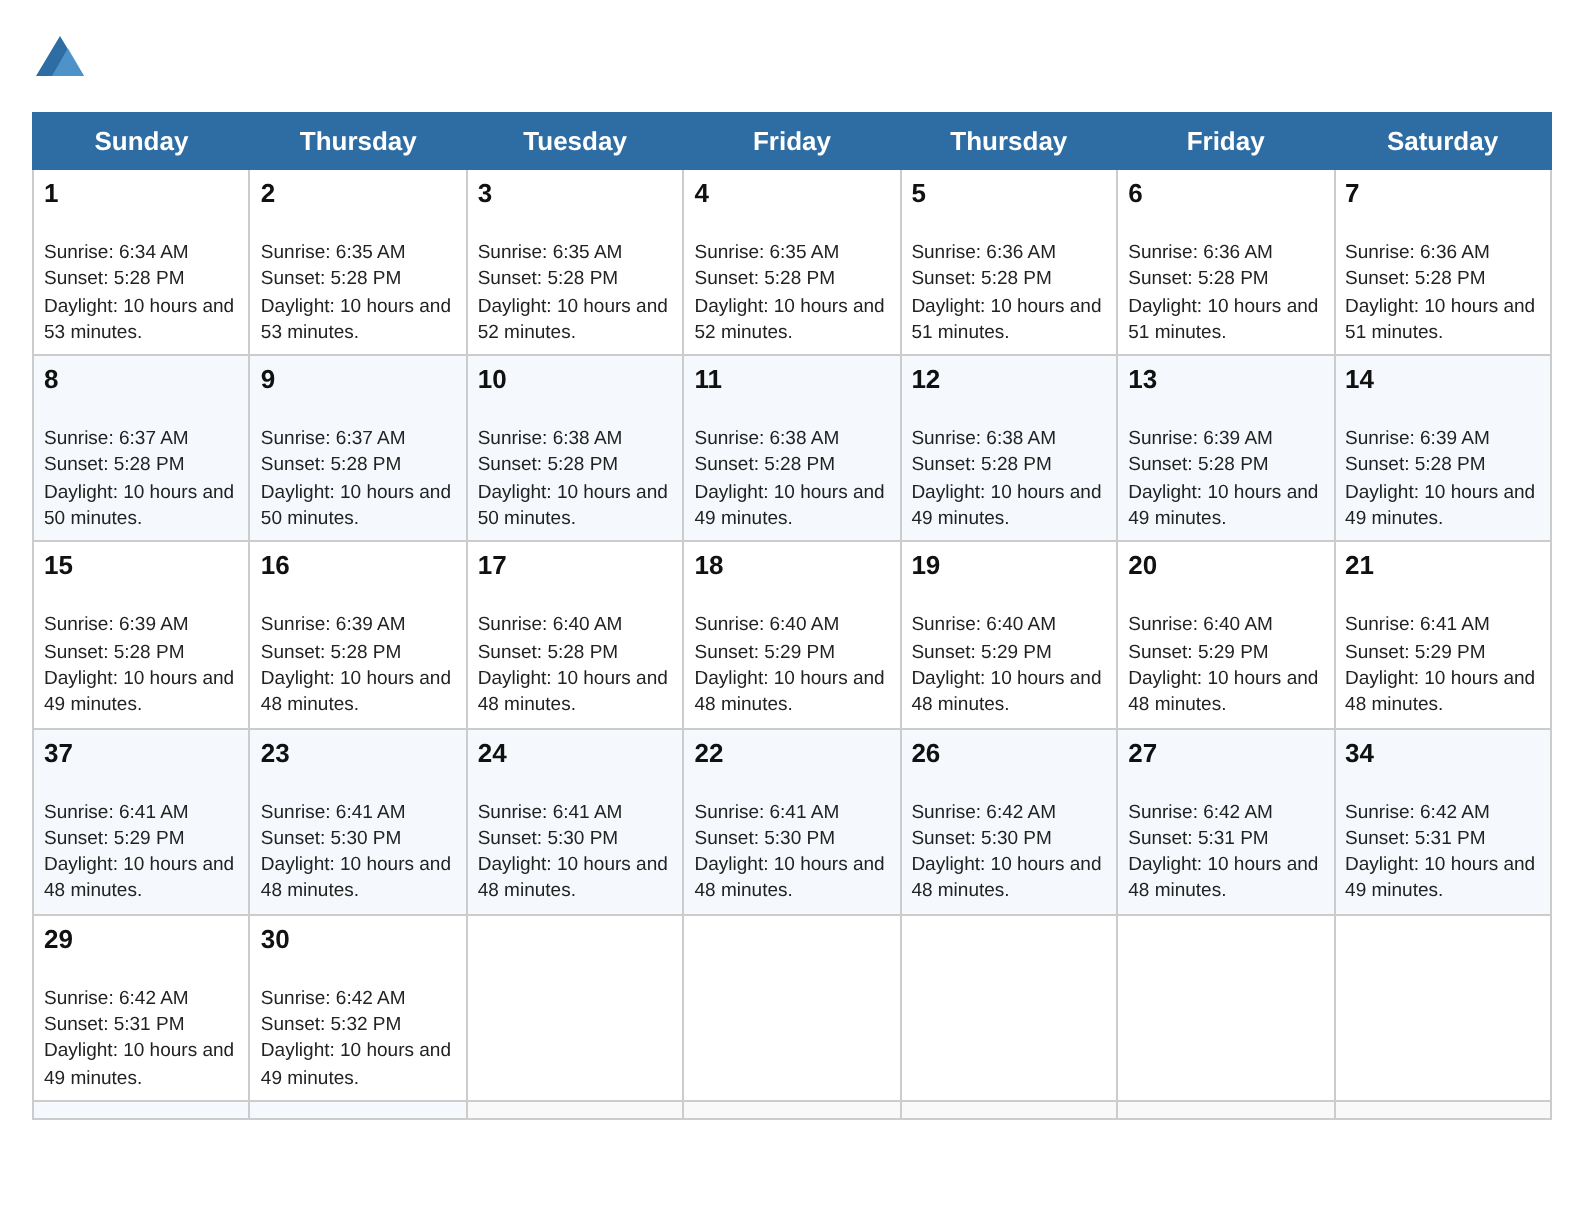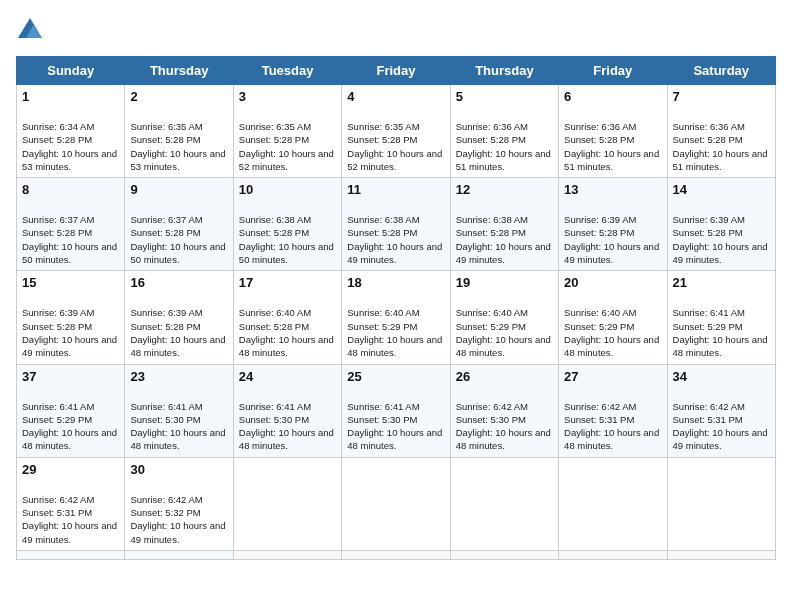--- a/index.html
+++ b/index.html
@@ -218,21 +218,21 @@
         </td>
         <td>
           <span class="day-number">23</span>
           <div class="day-info">Sunrise: 6:41 AM<br>Sunset: 5:30 PM<br>Daylight: 10 hours and 48 minutes.</div>
         </td>
         <td>
           <span class="day-number">24</span>
           <div class="day-info">Sunrise: 6:41 AM<br>Sunset: 5:30 PM<br>Daylight: 10 hours and 48 minutes.</div>
         </td>
         <td>
-          <span class="day-number">25</span>
+          <span class="day-number">22</span>
           <div class="day-info">Sunrise: 6:41 AM<br>Sunset: 5:30 PM<br>Daylight: 10 hours and 48 minutes.</div>
         </td>
         <td>
           <span class="day-number">26</span>
           <div class="day-info">Sunrise: 6:42 AM<br>Sunset: 5:30 PM<br>Daylight: 10 hours and 48 minutes.</div>
         </td>
         <td>
           <span class="day-number">27</span>
           <div class="day-info">Sunrise: 6:42 AM<br>Sunset: 5:31 PM<br>Daylight: 10 hours and 48 minutes.</div>
         </td>

